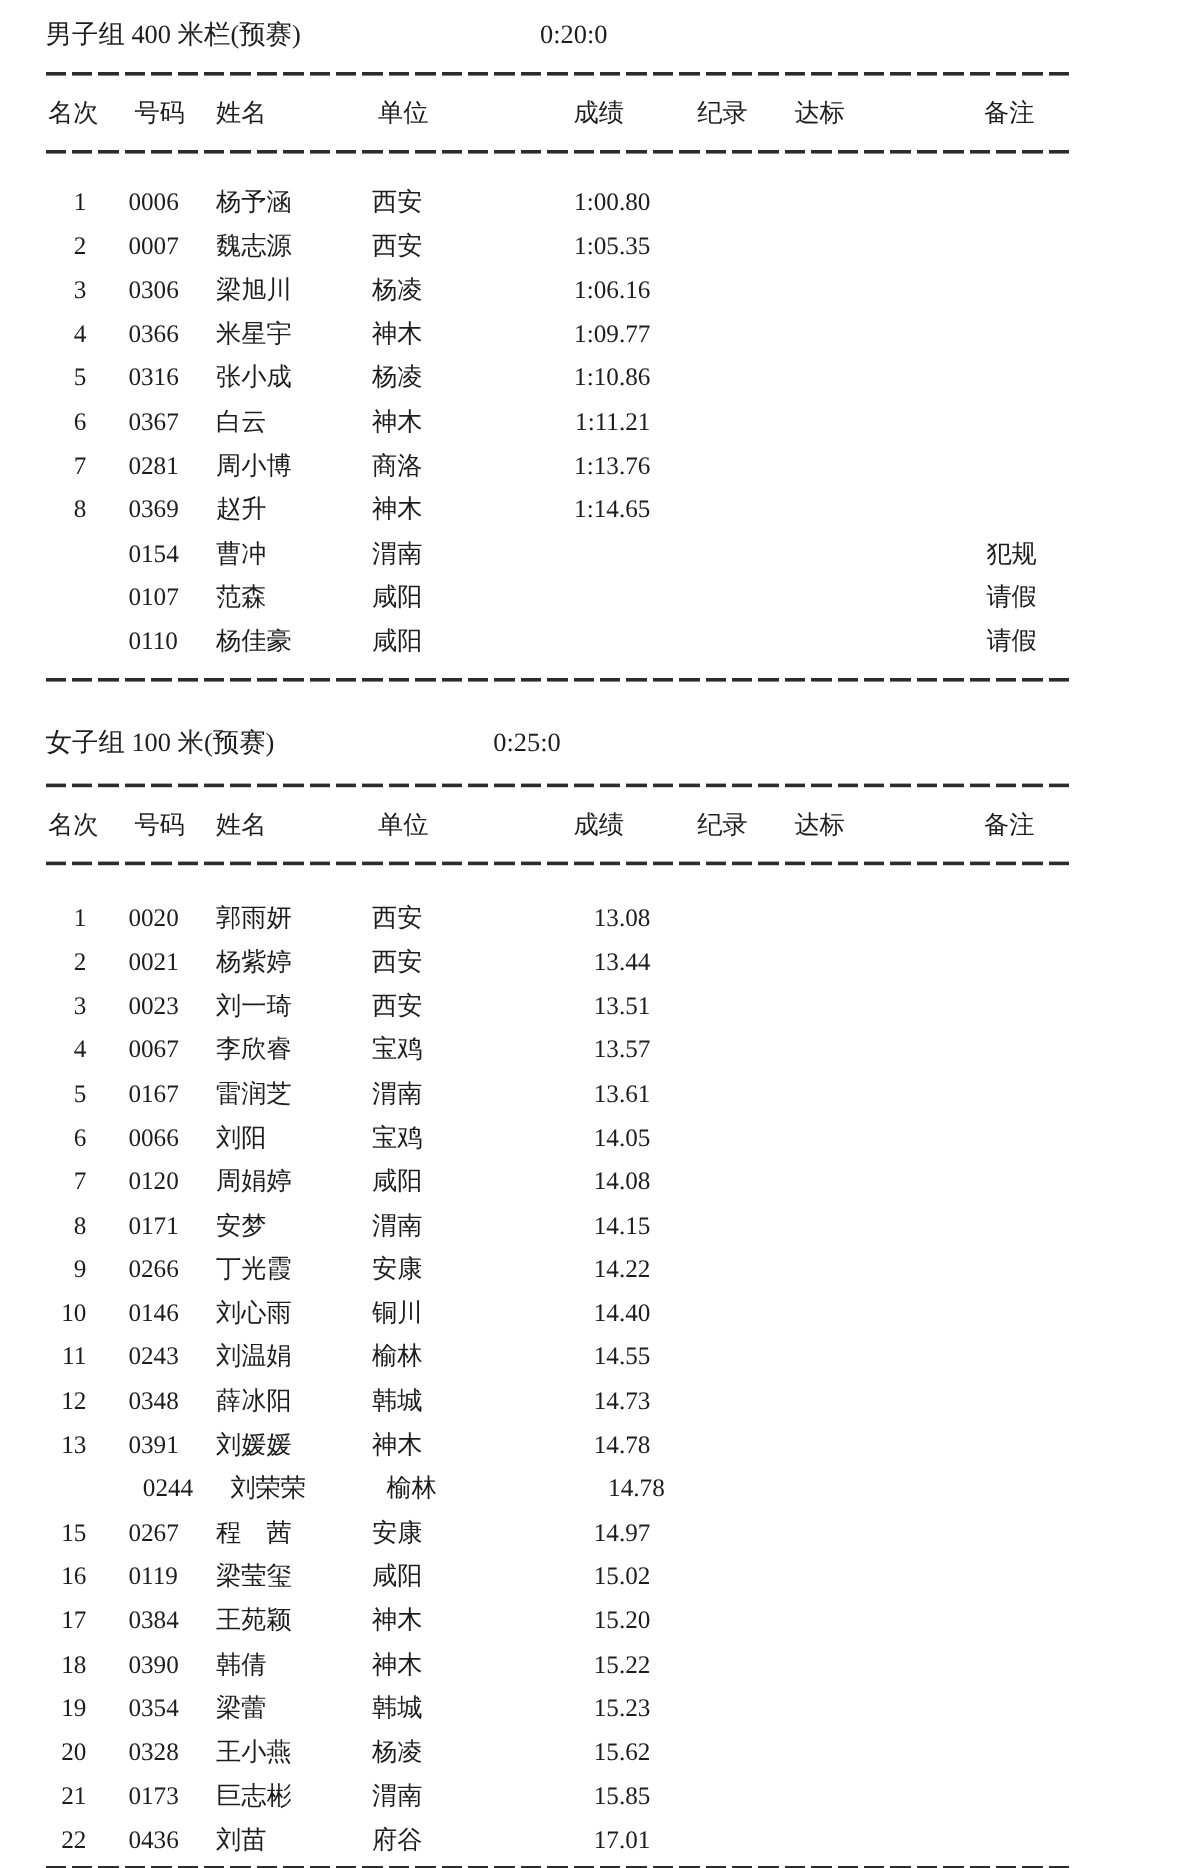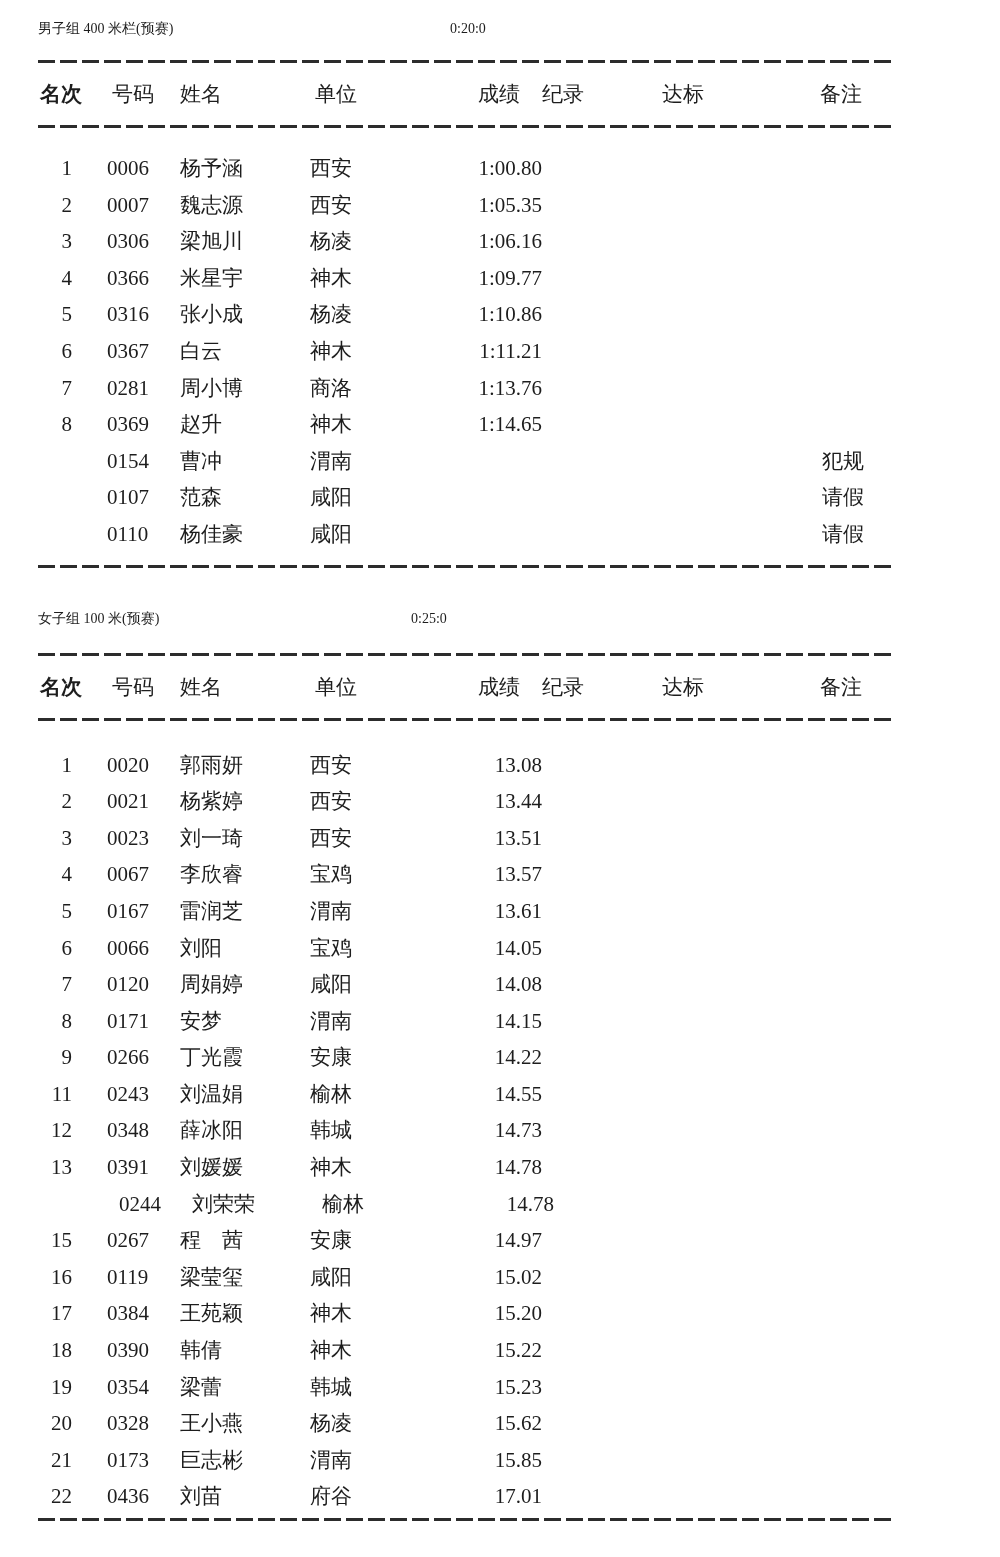--- a/index.html
+++ b/index.html
@@ -3,21 +3,21 @@
 <meta charset="utf-8">
 <style>
   html,body{margin:0;padding:0;background:#ffffff;}
   body{
     width:1000px;height:1557px;overflow:hidden;
     font-family:"Liberation Serif","DejaVu Serif",serif;
     color:#1d1d1d;
   }
   .page{padding:14px 0 0 38px;}
   .section{position:relative;}
-  .title-row{position:relative;height:30px;font-size:14px;line-height:30px;white-space:nowrap;}
+  .title-row{position:relative;height:30px;font-size:22px;line-height:30px;white-space:nowrap;}
   .title-row .time{position:absolute;left:412px;top:0;}
   #s2 .title-row{margin-top:36px;}
   #s2 .title-row .time{left:373px;}
   .rule{
     width:855px;height:3px;
     background:repeating-linear-gradient(to right,#2c2c2c 0px,#2c2c2c 17px,transparent 17px,transparent 22px);
   }
   .rule.r-top{margin-top:16px;}
   #s2 .rule.r-top{margin-top:19px;}
   .rule.r-after-rows{margin-top:12px;}
@@ -28,24 +28,24 @@
     font-size:21px;line-height:36.6px;white-space:nowrap;
   }
   .row.header{height:62px;align-items:center;line-height:62px;}
   .rows{margin-top:22px;}
   #s2 .rows{margin-top:26px;}
   .c-rank{text-align:right;}
   .c-no{padding-left:35px;}
   .c-name{padding-left:8px;}
   .c-unit{padding-left:8px;}
   .c-result{text-align:right;}
-  .c-record{text-align:left;}
+  .c-record{text-align:center;}
   .c-standard{text-align:left;}
   .c-remark{padding-left:40px;}
-  .header .c-rank{text-align:center;padding-left:2px;font-weight:bold;}
+  .header .c-rank{text-align:center;padding-left:2px;}
   .header .c-no{padding-left:40px;}
   .header .c-unit{padding-left:13px;}
   .header .c-result{padding-right:22px;}
   .header .c-remark{padding-left:38px;}
   .row.indent{transform:translateX(12px);}
 </style>
 </head>
 <body>
 
 <div class="page">
@@ -286,20 +286,30 @@
           <span class="c-rank">9</span>
           <span class="c-no">0266</span>
           <span class="c-name">丁光霞</span>
           <span class="c-unit">安康</span>
           <span class="c-result">14.22</span>
           <span class="c-record"></span>
           <span class="c-standard"></span>
           <span class="c-remark"></span>
         </div>
         <div class="row">
+          <span class="c-rank">10</span>
+          <span class="c-no">0146</span>
+          <span class="c-name">刘心雨</span>
+          <span class="c-unit">铜川</span>
+          <span class="c-result">14.40</span>
+          <span class="c-record"></span>
+          <span class="c-standard"></span>
+          <span class="c-remark"></span>
+        </div>
+        <div class="row">
           <span class="c-rank">11</span>
           <span class="c-no">0243</span>
           <span class="c-name">刘温娟</span>
           <span class="c-unit">榆林</span>
           <span class="c-result">14.55</span>
           <span class="c-record"></span>
           <span class="c-standard"></span>
           <span class="c-remark"></span>
         </div>
         <div class="row">

